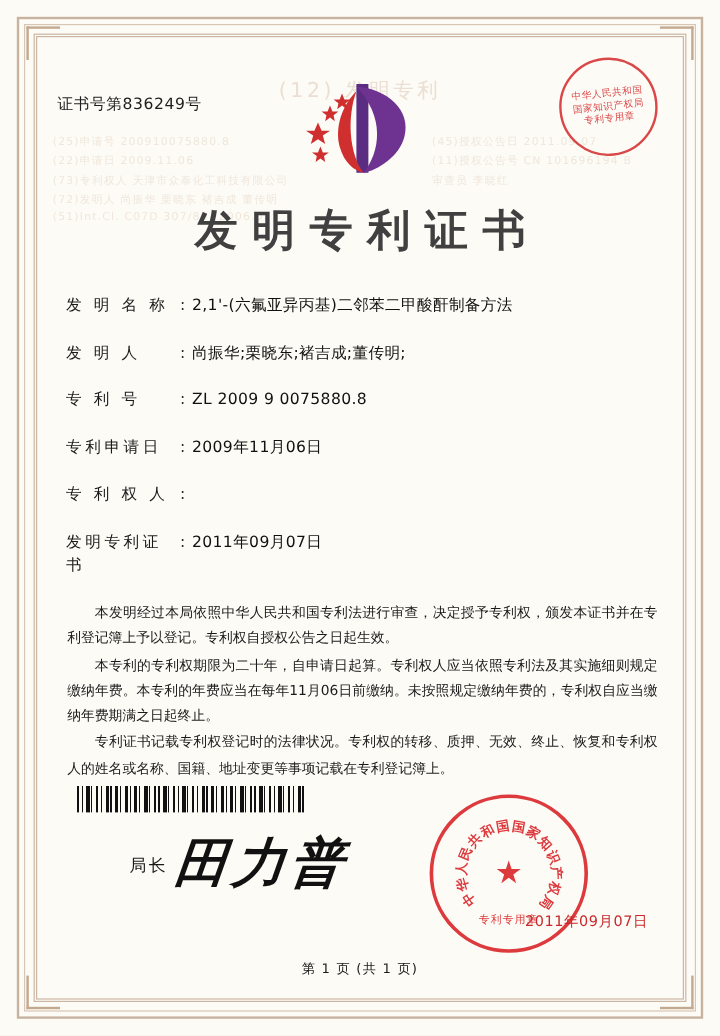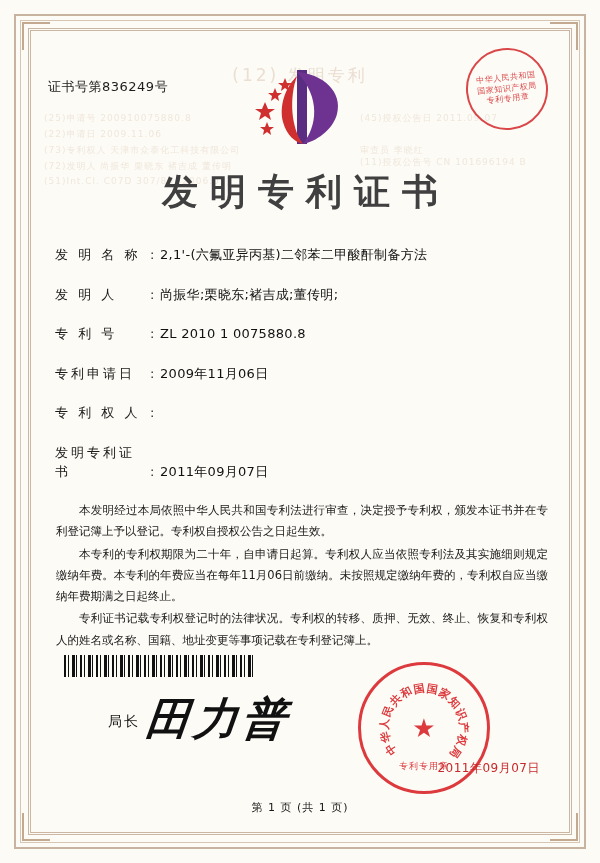--- a/index.html
+++ b/index.html
@@ -128,21 +128,21 @@
 
   
   .fields {
     position: absolute;
     left: 55px;
     top: 245px;
     width: 490px;
   }
   .field-row {
     display: flex;
-    align-items: flex-end;
+    align-items: flex-start;
     margin-bottom: 20px;
     font-size: 13px;
     line-height: 1.5;
   }
   .field-label {
     width: 95px;
     flex: 0 0 95px;
     letter-spacing: 3px;
     color: #1a1a1a;
   }
@@ -285,21 +285,21 @@
   <div class="corner bl"></div>
   <div class="corner br"></div>
 
   <div class="ghost-title">(12) 发明专利</div>
   <div class="ghost" style="left:44px; top:112px;">(25)申请号 200910075880.8</div>
   <div class="ghost" style="left:44px; top:128px;">(22)申请日 2009.11.06</div>
   <div class="ghost" style="left:44px; top:144px;">(73)专利权人 天津市众泰化工科技有限公司</div>
   <div class="ghost" style="left:44px; top:160px;">(72)发明人 尚振华 栗晓东 褚吉成 董传明</div>
   <div class="ghost" style="left:44px; top:176px;">(51)Int.Cl. C07D 307/89 (2006.01)</div>
   <div class="ghost" style="left:360px; top:112px;">(45)授权公告日 2011.09.07</div>
-  <div class="ghost" style="left:360px; top:128px;margin-top:28px;">(11)授权公告号 CN 101696194 B</div>
+  <div class="ghost" style="left:360px; top:128px;">(11)授权公告号 CN 101696194 B</div>
   <div class="ghost" style="left:360px; top:144px;">审查员 李晓红</div>
 
   <div class="serial">证书号第836249号</div>
 
   <div class="logo">
     <svg width="110" height="90" viewBox="0 0 110 90">
       <path d="M52 8 L52 82 L62 82 L62 8 Z" fill="#5b2d82"></path>
       <path d="M52 10 C 78 12, 98 30, 92 52 C 88 68, 70 80, 58 82 C 72 64, 76 36, 52 10 Z" fill="#6e3390"></path>
       <path d="M52 14 C 40 26, 34 44, 38 60 C 42 74, 50 80, 58 82 C 46 66, 44 36, 52 14 Z" fill="#d02f2f"></path>
       <g fill="#d02f2f">
@@ -324,21 +324,21 @@
       <div class="field-value">2,1'-(六氟亚异丙基)二邻苯二甲酸酐制备方法</div>
     </div>
     <div class="field-row">
       <div class="field-label">发 明 人</div>
       <div class="field-colon">:</div>
       <div class="field-value">尚振华;栗晓东;褚吉成;董传明;</div>
     </div>
     <div class="field-row">
       <div class="field-label">专 利 号</div>
       <div class="field-colon">:</div>
-      <div class="field-value">ZL 2010 1 0075880.8</div>
+      <div class="field-value">ZL 2009 9 0075880.8</div>
     </div>
     <div class="field-row">
       <div class="field-label">专利申请日</div>
       <div class="field-colon">:</div>
       <div class="field-value">2009年11月06日</div>
     </div>
     <div class="field-row">
       <div class="field-label">专 利 权 人</div>
       <div class="field-colon">:</div>
     </div>

